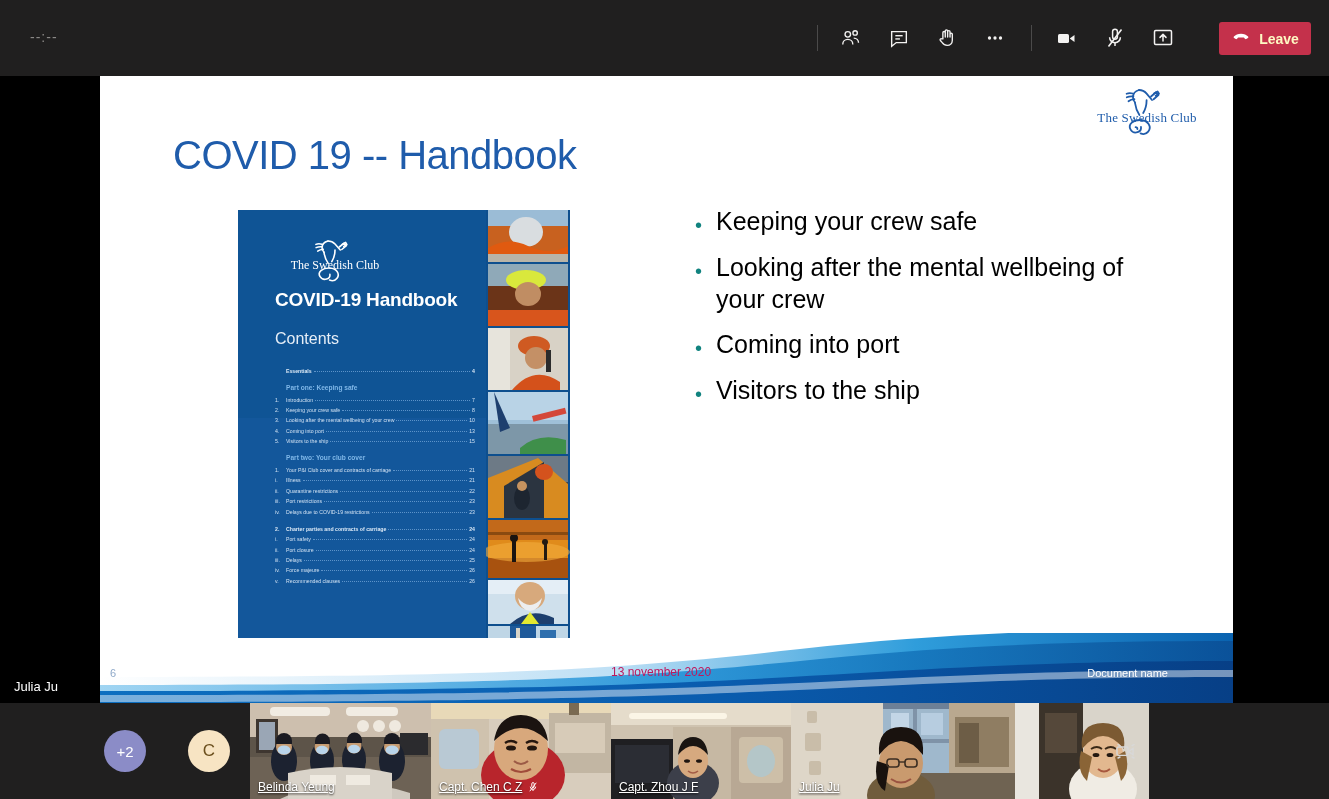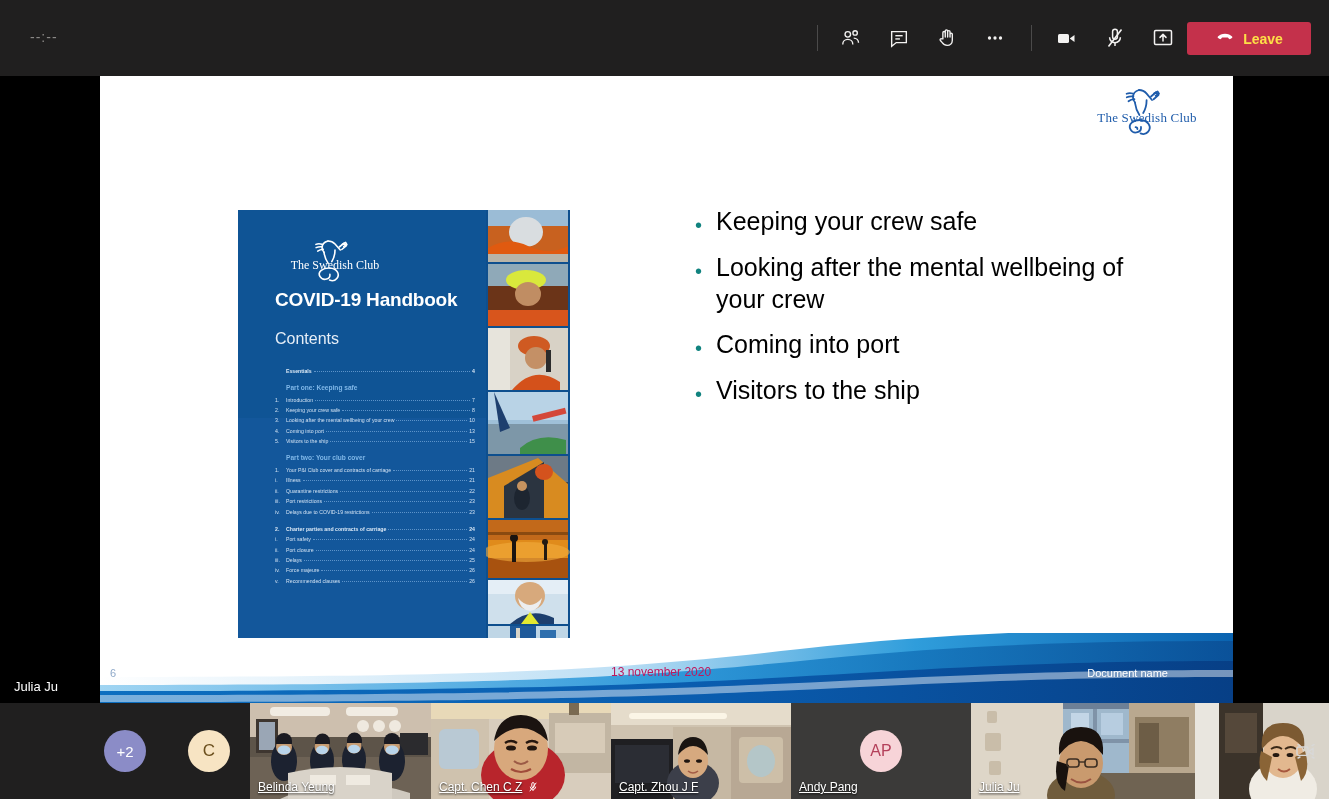--- a/index.html
+++ b/index.html
@@ -27,22 +27,22 @@
     background: #2d2c2c; border: 1px solid #5a5959; color: #ffffff;
     font-size: 13px; font-weight: bold; cursor: pointer;
     display: flex; align-items: center; justify-content: center;
   }
   .ticon {
     width: 44px; height: 44px; display: flex; align-items: center; justify-content: center;
     cursor: pointer; color: #f3f2f1;
   }
   .ticon svg { display: block; }
   .leave-btn {
-    position: absolute; right: 18px; top: 22px; width: 124px; height: 33px;
-    background: #c4314b; border-radius: 3px; color: #fde047;
+    position: absolute; right: 18px; top: 22px; width: 92px; height: 33px;
+    background: #c4314b; border-radius: 3px; color: #fef9c3;
     display: flex; align-items: center; justify-content: center; gap: 8px;
     font-size: 14px; font-weight: bold; cursor: pointer;
   }
   .mid-icons { position: absolute; left: 829px; top: 16px; display: flex; align-items: center; gap: 4px; }
   .right-icons { position: absolute; left: 1045px; top: 16px; display: flex; align-items: center; gap: 4px; }
   .div-left { position: absolute; left: 817px; top: 25px; width: 1px; height: 26px; background: #4b4a4a; }
   .div-right { position: absolute; left: 1031px; top: 25px; width: 1px; height: 26px; background: #4b4a4a; }
 
   
   .stage { position: absolute; left: 0; top: 76px; width: 1329px; height: 627px; background: #000; }
@@ -237,20 +237,21 @@
           <path d="M63 9.6l3.6-2.2 1.4 2.4-3.4 2"></path>
           <path d="M44 19c.6 4.6 2 8.4 4.4 12"></path>
           <path d="M55.6 16.2c0 5-1.4 9.4-3.4 12.8"></path>
           <path d="M49 36c-2.8 0-6 .6-8.2 2.6-2 1.8-2.6 4.6-1.2 7 1.4 2.4 4.4 3.4 7 2.6 2.2-.7 3.7-2.8 3.4-5.2"></path>
           <path d="M50 36c3.2.2 6 1.6 7.6 4 1.5 2.3 1.4 5.4-.4 7.6-1.8 2.2-5 3-7.6 1.8"></path>
           <path d="M44.6 43.2c1 0 1.8.8 1.8 1.9"></path>
         </svg>
         <div class="lg-text">The Swedish Club</div>
       </div>
 
+      <div class="slide-title">COVID 19 -- Handbook</div>
 
       <div class="book">
         <div class="book-left"></div>
         <div class="book-band"></div>
 
         <div class="book-logo">
           <svg width="122" height="50" viewBox="0 0 122 50" fill="none" stroke="#ffffff" stroke-width="1.6" stroke-linecap="round" stroke-linejoin="round">
             <path d="M54 3c-4 1-6 3.6-6 6.8 0 1.8.8 3.2 2 4.3"></path>
             <path d="M48 6.2c-2.3-.6-4.4-.6-6.1.2M48.4 8.8c-2.5-.3-4.6 0-6.3.8M49.3 11.3c-2.3.2-4.2.8-5.6 1.8"></path>
             <path d="M54 3c2.9 0 5.3 1.2 7 3l5.3 6"></path>
@@ -614,26 +615,20 @@
         <path d="M67 52 q15 -18 30 0 q-2 -18 -15 -18 q-13 0 -15 18z" fill="#1a1512"></path>
         <ellipse cx="76" cy="58" rx="3" ry="1.8" fill="#1f1510"></ellipse>
         <ellipse cx="88" cy="58" rx="3" ry="1.8" fill="#1f1510"></ellipse>
         <path d="M77 68 q5 4 10 0" stroke="#a35c46" stroke-width="1.6" fill="none"></path>
       </svg>
       <div class="name">
         <span>Capt. Zhou J F</span>
       </div>
     </div>
 
-    <div class="tile" style="width:180px; background:#3b3a39">
-      <div class="avatar" style="background:#f7d4d8; color:#b4405a;">AP</div>
-      <div class="name">
-        <span>Andy Pang</span>
-      </div>
-    </div>
 
     <div class="tile" style="width:224px">
       <svg width="224" height="96" viewBox="0 0 224 96">
         <rect width="224" height="96" fill="#d4cbbd"></rect>
         <rect x="0" y="0" width="92" height="96" fill="#ded6c8"></rect>
         <rect x="16" y="8" width="10" height="12" rx="2" fill="#c9bda9"></rect>
         <rect x="14" y="30" width="16" height="18" rx="2" fill="#c9bda9"></rect>
         <rect x="18" y="58" width="12" height="14" rx="2" fill="#c9bda9"></rect>
         <rect x="92" y="0" width="66" height="70" fill="#9fb8cc"></rect>
         <rect x="92" y="0" width="66" height="6" fill="#6d8097"></rect>

